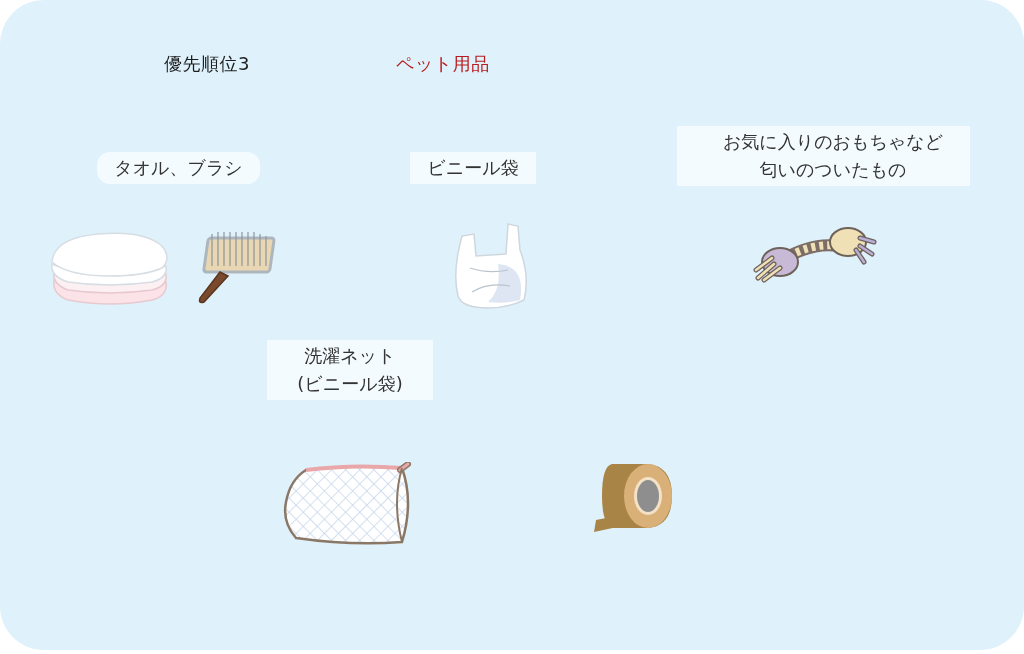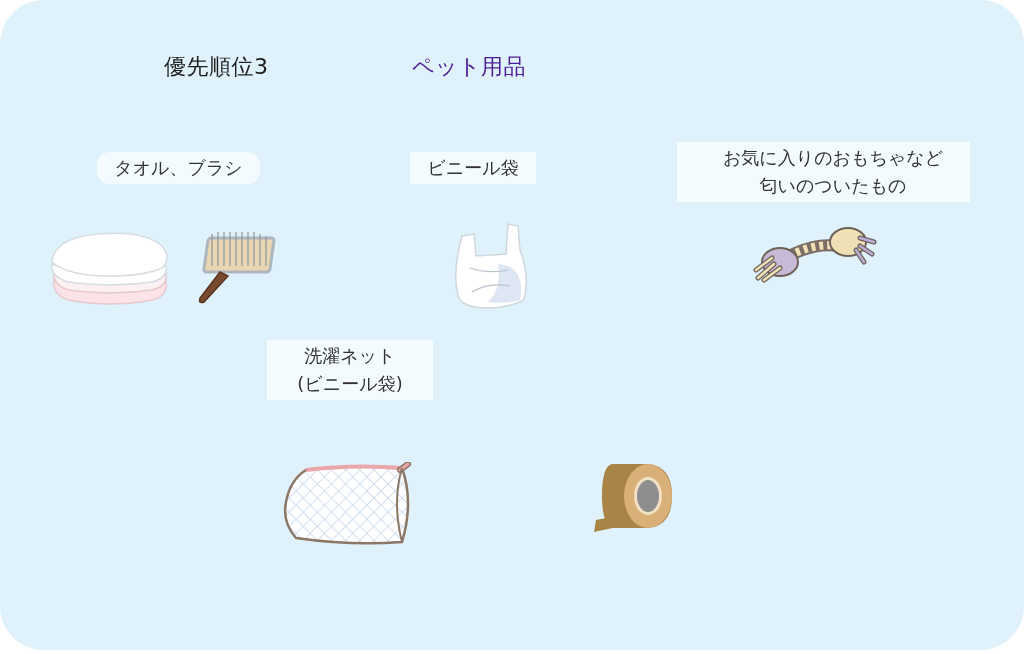--- a/index.html
+++ b/index.html
@@ -3,23 +3,23 @@
 <meta charset="utf-8">
 <style>
   html, body { margin:0; padding:0; background:#ffffff; }
   body { width:1024px; height:654px; position:relative; overflow:hidden;
          font-family:"DejaVu Sans","Liberation Sans",sans-serif; }
   .panel { position:absolute; left:0; top:0; width:1024px; height:650px;
            background:#dff2fc; border-radius:0 44px 44px 44px; }
   .panel::before { content:""; position:absolute; left:0; top:0; width:60px; height:60px;
            background:#ffffff; }
   .panel-inner { position:absolute; inset:0; background:#dff2fc; border-radius:44px; }
-  .title { position:absolute; top:52px; font-size:22px; letter-spacing:0.5px;text-align:right; }
+  .title { position:absolute; top:52px; font-size:18px; letter-spacing:0.5px;text-align:right; }
   .title.priority { left:164px; color:#1d1d1d; }
-  .title.category { left:412px; color:#4c1d95; }
+  .title.category { left:396px; color:#b91c1c; }
   .label { position:absolute; background:#f4fbff; color:#333;
            font-size:18px; line-height:28px; text-align:center; padding:2px 8px; }
   .item-img { position:absolute; }
 </style>
 </head>
 <body>
 
 <div class="panel">
   <div class="panel-inner"></div>
 
@@ -55,21 +55,21 @@
   <div class="label" style="left:410px;top:152px;width:110px;">
     <div>ビニール袋</div>
   </div>
   <svg class="item-img" style="left:448px;top:220px;" width="90" height="92" viewBox="0 0 90 92">
     <path d="M14 16 L26 14 L28 36 L58 34 L60 4 L70 6 L72 30 Q82 56 76 80 Q60 88 40 88 Q14 88 10 76 Q4 52 14 16Z" fill="#ffffff" stroke="#cfd7de" stroke-width="1.5"></path>
     <path d="M50 44 Q78 46 72 80 Q58 84 40 82 Q54 70 50 44Z" fill="#d4e0ef" opacity="0.8"></path>
     <path d="M22 48 Q40 54 60 50" stroke="#b9c3cc" fill="none" stroke-width="1.2"></path>
     <path d="M24 72 Q40 62 62 66" stroke="#b9c3cc" fill="none" stroke-width="1.2"></path>
   </svg>
 
-  <div class="label" style="left:677px;top:142px;width:258px;padding-left:27px;">
+  <div class="label" style="left:677px;top:126px;width:258px;padding-left:27px;">
     <div>お気に入りのおもちゃなど</div>
     <div>匂いのついたもの</div>
   </div>
   <svg class="item-img" style="left:752px;top:220px;" width="126" height="64" viewBox="0 0 126 64">
     <path d="M30 40 Q60 22 86 26" stroke="#7c6e66" stroke-width="12" fill="none" stroke-linecap="round"></path>
     <path d="M30 40 Q60 22 86 26" stroke="#efe0b6" stroke-width="8" stroke-dasharray="4 4" fill="none"></path>
     <ellipse cx="28" cy="42" rx="18" ry="14" fill="#c8b9d6" stroke="#6e625b" stroke-width="2"></ellipse>
     <path d="M4 50 L20 38 M6 58 L22 44 M12 60 L28 48" stroke="#6e625b" stroke-width="5" stroke-linecap="round"></path>
     <path d="M4 50 L20 38 M6 58 L22 44 M12 60 L28 48" stroke="#efe0b6" stroke-width="2.5" stroke-linecap="round"></path>
     <ellipse cx="96" cy="22" rx="18" ry="14" fill="#efe0b6" stroke="#6e625b" stroke-width="2"></ellipse>

